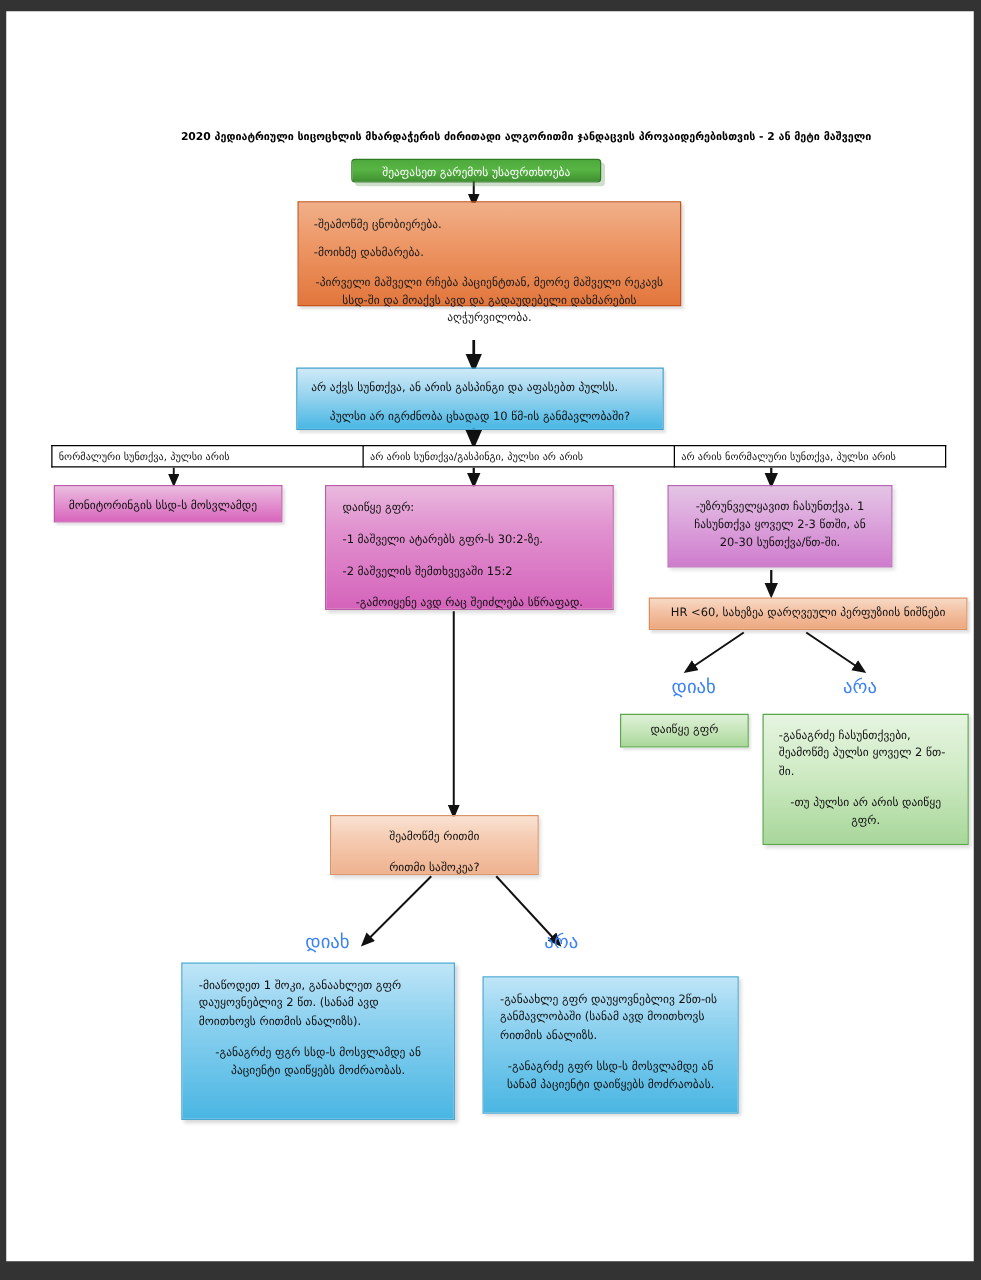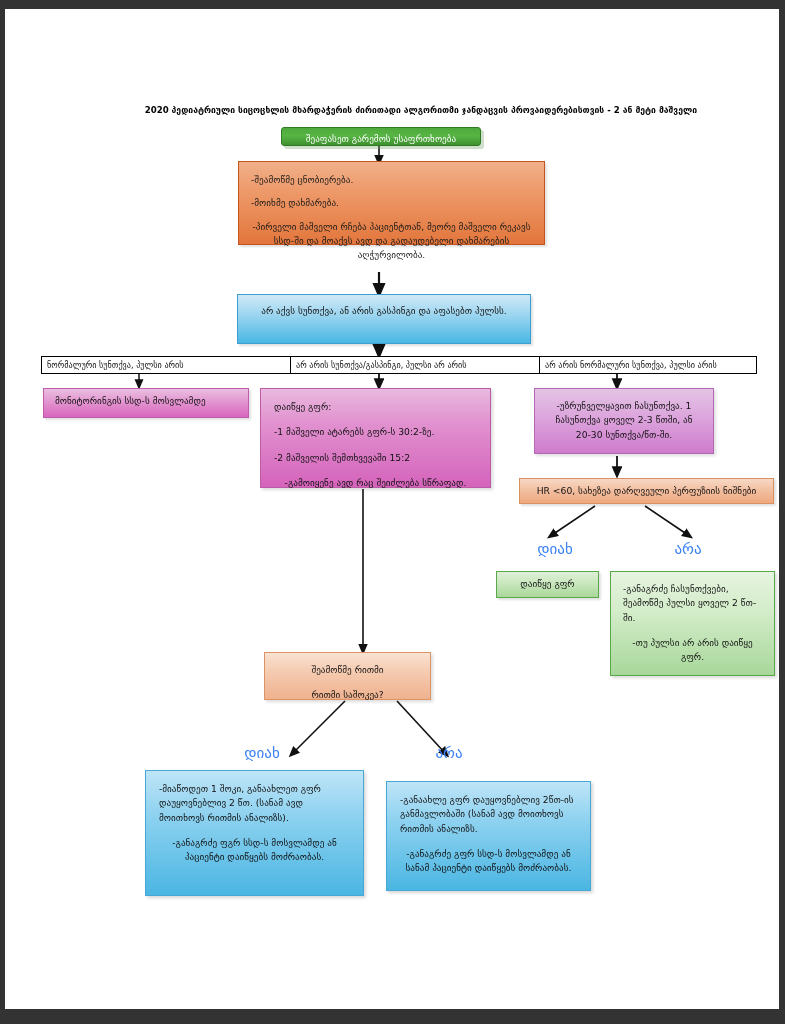--- a/index.html
+++ b/index.html
@@ -192,33 +192,34 @@
   </div>
 
   <div class="node box-orange" style="left:233px; top:152px; width:307px; height:84px;">
     <p class="para">-შეამოწმე ცნობიერება.</p>
     <p class="para">-მოიხმე დახმარება.</p>
     <p class="para">-პირველი მაშველი რჩება პაციენტთან, მეორე მაშველი რეკავს სსდ-ში და მოაქვს ავდ და გადაუდებელი დახმარების აღჭურვილობა.</p>
   </div>
 
   <div class="node box-blue" style="left:232px; top:285px; width:294px; height:50px;">
     <p class="para">არ აქვს სუნთქვა, ან არის გასპინგი და აფასებთ პულსს.</p>
+    <p class="para">პულსი არ იგრძნობა ცხადად 10 წმ-ის განმავლობაში?</p>
   </div>
 
   <table class="bar-table" style="left:36px; top:347px; width:682px;">
     <tbody>
         <tr>
       <td style="width:238px;">ნორმალური სუნთქვა, პულსი არის</td>
       <td style="width:238px;">არ არის სუნთქვა/გასპინგი, პულსი არ არის</td>
       <td style="width:206px;">არ არის ნორმალური სუნთქვა, პულსი არის</td>
     </tr>
   </tbody>
     </table>
 
-  <div class="node box-magenta" style="left:38px; top:379px; width:206px; height:30px; display:flex; align-items:flex-end;">
+  <div class="node box-magenta" style="left:38px; top:379px; width:183px; height:30px; display:flex; align-items:flex-start;">
     <span>მონიტორინგის სსდ-ს მოსვლამდე</span>
   </div>
 
   <div class="node box-magenta2" style="left:255px; top:379px; width:231px; height:100px;">
     <p class="tight">დაიწყე გფრ:</p>
     <p class="tight">-1 მაშველი ატარებს გფრ-ს 30:2-ზე.</p>
     <p class="tight">-2 მაშველის შემთხვევაში 15:2</p>
     <p class="para">-გამოიყენე ავდ რაც შეიძლება სწრაფად.</p>
   </div>
 

